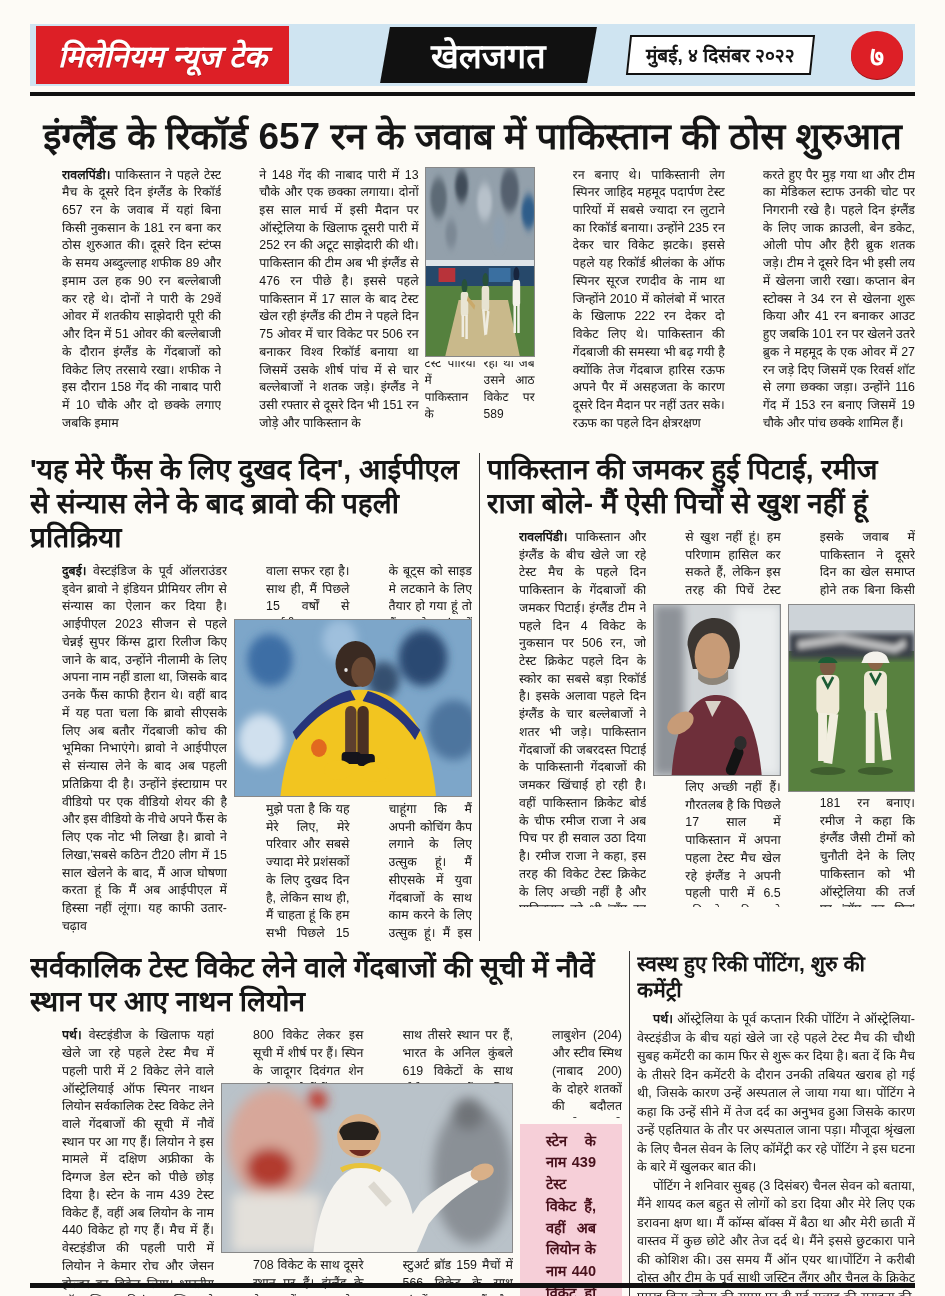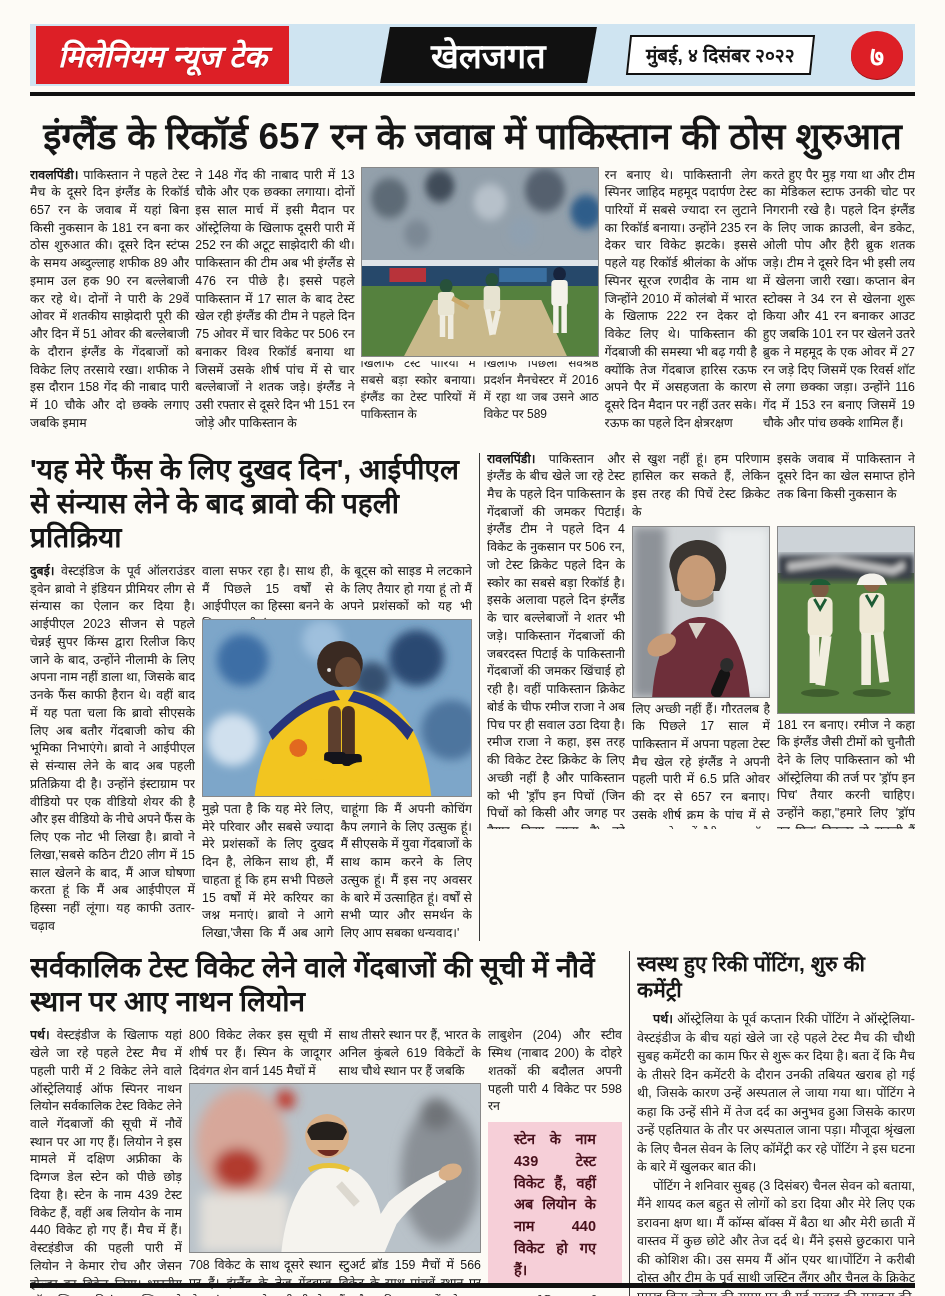--- a/index.html
+++ b/index.html
@@ -26,21 +26,21 @@
   .date-box span{display:inline-block;transform:skewX(6deg);}
   .page-number{margin-left:auto;margin-right:6px;width:52px;height:48px;background:var(--brand-red);
         border-radius:50%;color:#fff;font-size:27px;font-weight:800;display:flex;align-items:center;
         justify-content:center;box-shadow:0 1px 0 #9a1114;}
   .top-rule{height:4px;background:var(--rule-black);margin-top:6px;}
   
   h1.lead-hl{font-size:37px;line-height:1.15;font-weight:800;text-align:center;margin:20px 0 8px;}
   h2.sec-hl{font-size:28px;line-height:1.22;font-weight:800;margin:2px 0 8px;}
   h2.small-hl{font-size:21px;}
   
-  .btxt{font-size:12.4px;line-height:1.43;text-align:justify;overflow:hidden;}
+  .btxt{font-size:12.4px;line-height:1.43;text-align:justify;overflow:hidden;margin-left:32px;}
   .dl{font-weight:800;}
   .cap{font-size:12px;line-height:1.4;text-align:justify;overflow:hidden;}
   
   .lead-body{display:flex;gap:6px;height:276px;}
   .lead-body .c{flex:0 0 18%;}
   .lead-body .c4,.lead-body .c5{flex:0 0 17.2%;}
   .photo-block{flex:1 1 auto;display:flex;flex-direction:column;}
   .photo-frame{border:1px solid #888;background:#9aa3ad;overflow:hidden;}
   .caption2{display:flex;gap:8px;margin-top:4px;height:62px;overflow:hidden;align-items:flex-end;}
   .caption2 .cap{flex:1;}
@@ -210,20 +210,21 @@
             <div class="btxt">मुझे पता है कि यह मेरे लिए, मेरे परिवार और सबसे ज्यादा मेरे प्रशंसकों के लिए दुखद दिन है, लेकिन साथ ही, मैं चाहता हूं कि हम सभी पिछले 15 वर्षों में मेरे करियर का जश्न मनाएं। ब्रावो ने आगे लिखा,'जैसा कि मैं अब आगे बढ़ने और अपने गेंदबाजी</div>
             <div class="btxt">चाहूंगा कि मैं अपनी कोचिंग कैप लगाने के लिए उत्सुक हूं। मैं सीएसके में युवा गेंदबाजों के साथ काम करने के लिए उत्सुक हूं। मैं इस नए अवसर के बारे में उत्साहित हूं। वर्षों से सभी प्यार और समर्थन के लिए आप सबका धन्यवाद।'</div>
           </div>
         </div>
       </div>
     </article>
 
     <div class="vrule"></div>
 
     <article class="art-right2">
+      <h2 class="sec-hl">पाकिस्तान की जमकर हुई पिटाई, रमीज राजा बोले- मैं ऐसी पिचों से खुश नहीं हूं</h2>
       <div class="r-body">
         <div class="rc btxt">
           <div><b class="dl">रावलपिंडी।</b>
           <span>पाकिस्तान और इंग्लैंड के बीच खेले जा रहे टेस्ट मैच के पहले दिन पाकिस्तान के गेंदबाजों की जमकर पिटाई। इंग्लैंड टीम ने पहले दिन 4 विकेट के नुकसान पर 506 रन, जो टेस्ट क्रिकेट पहले दिन के स्कोर का सबसे बड़ा रिकॉर्ड है। इसके अलावा पहले दिन इंग्लैंड के चार बल्लेबाजों ने शतर भी जड़े। पाकिस्तान गेंदबाजों की जबरदस्त पिटाई के पाकिस्तानी गेंदबाजों की जमकर खिंचाई हो रही है। वहीं पाकिस्तान क्रिकेट बोर्ड के चीफ रमीज राजा ने अब पिच पर ही सवाल उठा दिया है। रमीज राजा ने कहा, इस तरह की विकेट टेस्ट क्रिकेट के लिए अच्छी नहीं है और पाकिस्तान को भी 'ड्रॉंप इन पिचों (जिन पिचों को किसी और जगह पर तैयार किया जाता है) को अपनाने पर विचार करना चाहिए। रमीज ने आगे कहा,''मैं इस तरह की पिचों</span></div>
         </div>
         <div class="rc">
           <div class="t top4 btxt">से खुश नहीं हूं। हम परिणाम हासिल कर सकते हैं, लेकिन इस तरह की पिचें टेस्ट क्रिकेट के</div>
           <div class="photo-frame">
             <svg viewBox="0 0 142 170" width="100%" height="170" preserveAspectRatio="none" role="img">
               <defs>

